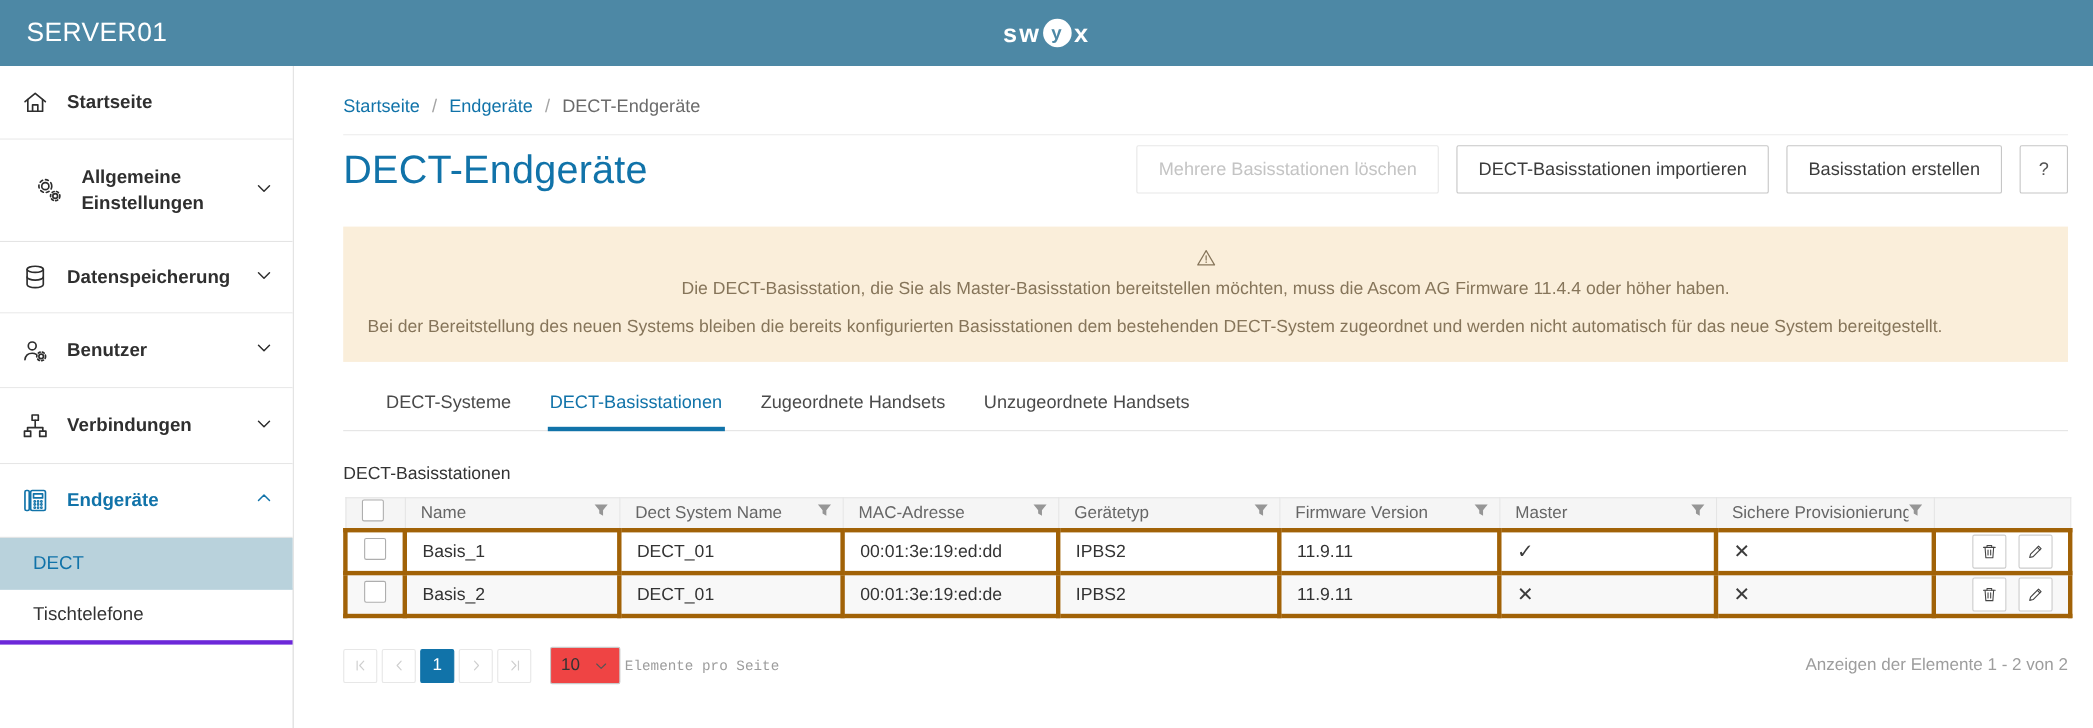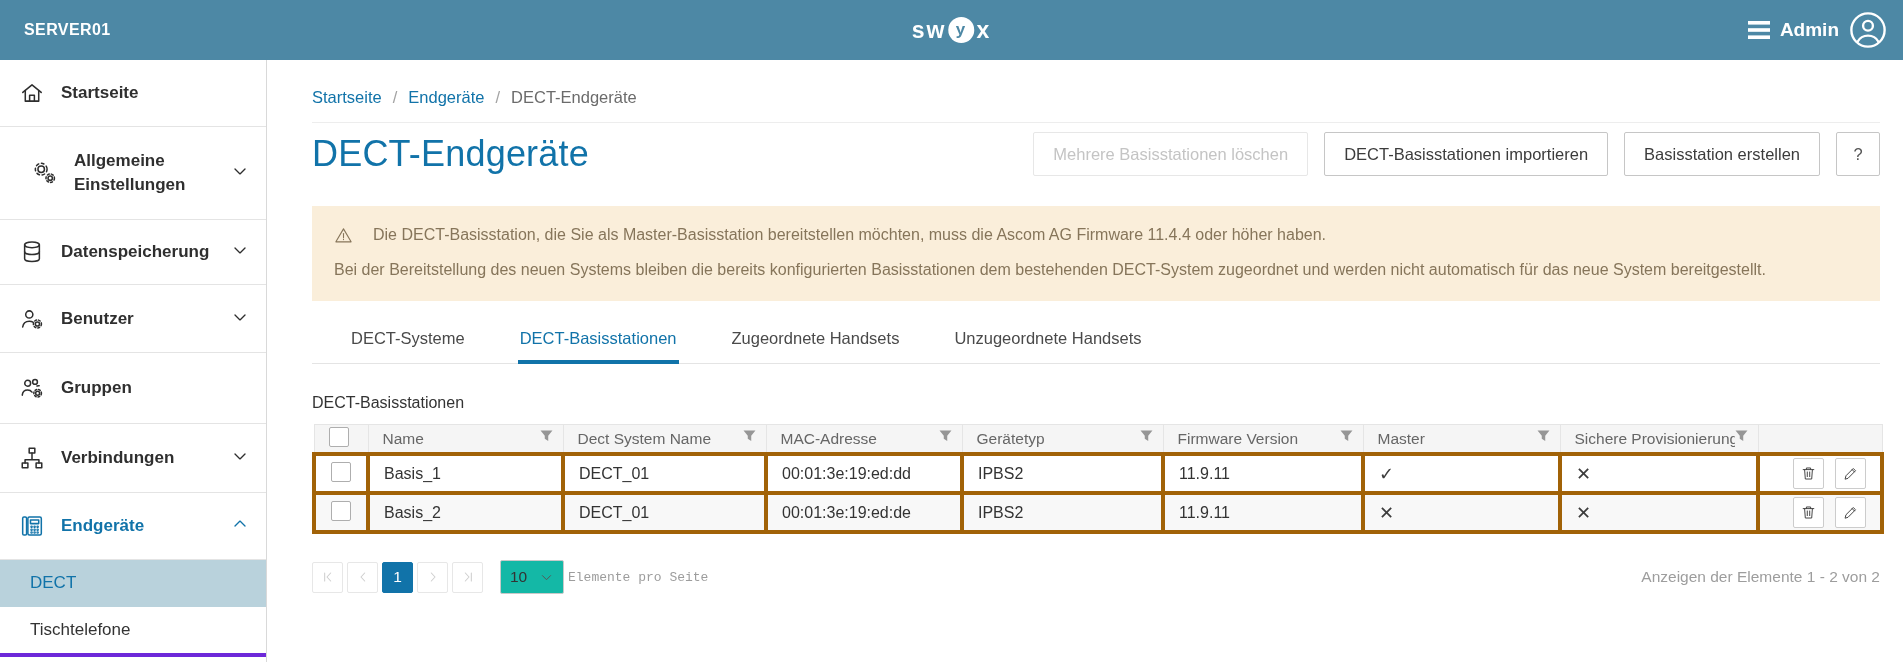--- a/index.html
+++ b/index.html
@@ -2,21 +2,21 @@
 <html><head>
 <meta charset="utf-8">
 <style>
   * { margin:0; padding:0; box-sizing:border-box; }
   html,body { width:1903px; height:662px; overflow:hidden; background:#fff;
     font-family:"Liberation Sans","DejaVu Sans",sans-serif; }
 
   
   .topbar { position:absolute; top:0; left:0; width:1903px; height:60px;
     background:#4d88a5; display:flex; align-items:center; z-index:5; }
-  .server-name { color:#fff; font-size:16px; font-weight:700; margin-left:24px; letter-spacing:.4px; }
+  .server-name { color:#fff; font-size:24px; font-weight:400; margin-left:24px; letter-spacing:.4px; }
   .logo { position:absolute; left:50%; transform:translateX(-50%); display:flex; align-items:center;
     color:#fff; font-weight:700; font-size:23px; letter-spacing:2px; }
   .logo .logo-circle { width:26px; height:26px; border-radius:50%; background:#fff; color:#4d88a5;
     display:flex; align-items:center; justify-content:center; font-size:17px; margin:0 2px; }
   .user-area { position:absolute; right:16px; display:flex; align-items:center; gap:10px; color:#fff; }
   .user-name { font-size:19px; font-weight:700; }
 
   
   .sidebar { position:absolute; top:60px; left:0; width:267px; height:602px; background:#fff;
     border-right:1px solid #d9d9d9; }
@@ -51,26 +51,26 @@
   .page-head { display:flex; align-items:center; margin-top:9px; }
   .page-title { flex:1; font-size:36px; font-weight:500; color:#1173a9; letter-spacing:.2px; }
   .toolbar { display:flex; gap:16px; }
   .btn { height:44px; padding:0 19px; background:#fff; border:1px solid #c6c6c6; border-radius:2px;
     font-size:16.5px; color:#3c3c3c; display:flex; align-items:center; cursor:pointer; white-space:nowrap; }
   .btn.disabled { color:#c4c4c4; border-color:#e7e7e7; cursor:default;margin-left:43px; }
   .btn.help { width:44px; padding:0; justify-content:center; color:#555; }
 
   .warning { margin-top:30px; background:#faeeda; padding:19px 22px 20px; font-size:16px;
     color:#86755a; line-height:1.28; }
-  .w-line1 { display:flex; align-items:center; gap:20px; }
+  .w-line1 { display:flex; align-items:center; gap:9px;flex-direction:column; }
   .w-line1 svg { flex:none; stroke:#86755a; fill:none; stroke-width:1.4; stroke-linecap:round; stroke-linejoin:round; }
   .w-para { margin-top:15px; }
   .w-para div { margin-top:2px; }
 
-  .tabs { display:flex; gap:51px; margin-top:28px; padding-left:37px; border-bottom:1px solid #e4e4e4; }
+  .tabs { display:flex; gap:31px; margin-top:28px; padding-left:37px; border-bottom:1px solid #e4e4e4; }
   .tab { font-size:16.5px; color:#4a4a4a; padding:0 2px 15px; position:relative; cursor:pointer; }
   .tab.active { color:#1173a9; }
   .tab.active::after { content:""; position:absolute; left:0; right:0; bottom:-1px; height:4px; background:#1173a9; }
 
   .grid-caption { margin-top:30px; font-size:16px; color:#333; }
 
   table.grid { margin-top:12px; width:1568px; border-collapse:collapse; table-layout:fixed; }
   table.grid th { background:#f5f5f5; border:1px solid #e5e5e5; height:30px; font-weight:400;
     font-size:15.5px; color:#666; text-align:left; padding:0 10px 0 14px; }
   table.grid td { border:4px solid #a16207; height:39px; font-size:16px; color:#333; padding:0 14px; }
@@ -87,52 +87,35 @@
     display:inline-flex; align-items:center; justify-content:center; margin-left:7px; cursor:pointer; vertical-align:middle; }
   .icon-btn svg { stroke:#444; fill:none; stroke-width:1.4; stroke-linecap:round; stroke-linejoin:round; }
 
   .pager { display:flex; align-items:center; margin-top:26px; width:1568px; }
   .pg-btn { width:31px; height:31px; border:1px solid #e7e7e7; border-radius:2px; background:#fff;
     display:flex; align-items:center; justify-content:center; margin-right:4px; cursor:pointer; }
   .pg-btn svg { stroke:#cfcfcf; fill:none; stroke-width:1.6; stroke-linecap:round; stroke-linejoin:round; }
   .pg-btn.current { background:#1173a9; border-color:#1173a9; color:#fff; font-size:15.5px; }
   .page-size { margin-left:13px; width:64px; height:34px; border:1px solid #c9c9c9; border-radius:2px;
     display:flex; align-items:center; justify-content:space-between; padding:0 9px; font-size:15.5px;
-    color:#333; cursor:pointer; background:#14b8a6; }
+    color:#333; cursor:pointer; background:#ef4444; }
   .page-size svg { stroke:#555; fill:none; stroke-width:1.6; stroke-linecap:round; stroke-linejoin:round; }
   .pg-label { margin-left:4px; color:#9d9d9d; font-size:13px;font-family:Liberation Mono, monospace; }
   .pg-range { margin-left:auto; color:#9d9d9d; font-size:15.5px; }
 </style>
 </head>
 <body>
 
 <div class="topbar">
   <div class="server-name">SERVER01</div>
   <div class="logo">
     <span>sw</span>
       <span class="logo-circle">y</span>
       <span>x</span>
   </div>
-  <div class="user-area">
-    <span style="display:flex;">
-      <svg width="22" height="18" viewBox="0 0 22 18">
-          <rect x="0" y="0" width="22" height="3.6" fill="#fff"></rect>
-          <rect x="0" y="7.2" width="22" height="3.6" fill="#fff"></rect>
-          <rect x="0" y="14.4" width="22" height="3.6" fill="#fff"></rect>
-        </svg>
-    </span>
-    <span class="user-name">Admin</span>
-    <span style="display:flex;">
-      <svg width="38" height="38" viewBox="0 0 24 24" style="stroke:#fff;fill:none;stroke-width:1.5;stroke-linecap:round;">
-        <circle cx="12" cy="12" r="10.5"></circle>
-          <circle cx="12" cy="9.3" r="3.1"></circle>
-          <path d="M5.4 19.4a7.6 7.6 0 0 1 13.2 0"></path>
-      </svg>
-    </span>
-  </div>
 </div>
 
 <div class="sidebar">
   <div class="nav-item h1">
     <span class="nav-ic">
       <svg width="26" height="26" viewBox="0 0 24 24">
           <path d="M3.5 11.5 12 4.5l8.5 7"></path>
           <path d="M5.8 9.8V19.5h12.4V9.8"></path>
           <path d="M9.8 19.5v-5.4h4.4v5.4"></path>
         </svg>
@@ -178,33 +161,20 @@
           <circle cx="17" cy="16.6" r="1.9"></circle>
           <circle cx="17" cy="16.6" r="3.7" stroke-dasharray="1.7 1.9"></circle>
         </svg>
     </span>
     <span class="nav-label">Benutzer</span>
     <span class="nav-chev">
       <svg width="20" height="20" viewBox="0 0 24 24">
           <polyline points="6 9.5 12 15.5 18 9.5"></polyline>
         </svg>
     </span>
-  </div>
-  <div class="nav-item h5">
-    <span class="nav-ic">
-      <svg width="26" height="26" viewBox="0 0 24 24">
-          <circle cx="8" cy="7.6" r="2.7"></circle>
-          <circle cx="14.8" cy="6.4" r="2.2"></circle>
-          <path d="M3 18.6c.3-2.9 2.3-4.7 5-4.7 1.7 0 3.1.7 4 1.9"></path>
-          <path d="M16.6 10.2c.6-.3 1.3-.4 2-.3"></path>
-          <circle cx="17.2" cy="16.8" r="1.8"></circle>
-          <circle cx="17.2" cy="16.8" r="3.5" stroke-dasharray="1.6 1.8"></circle>
-        </svg>
-    </span>
-    <span class="nav-label">Gruppen</span>
   </div>
   <div class="nav-item h6">
     <span class="nav-ic">
       <svg width="26" height="26" viewBox="0 0 24 24">
           <rect x="9.4" y="3" width="5.2" height="4.4"></rect>
           <rect x="3" y="16.6" width="5.2" height="4.4"></rect>
           <rect x="15.8" y="16.6" width="5.2" height="4.4"></rect>
           <path d="M12 7.4v3.4M5.6 16.6v-3h12.8v3M12 10.8v2.8"></path>
         </svg>
     </span>

